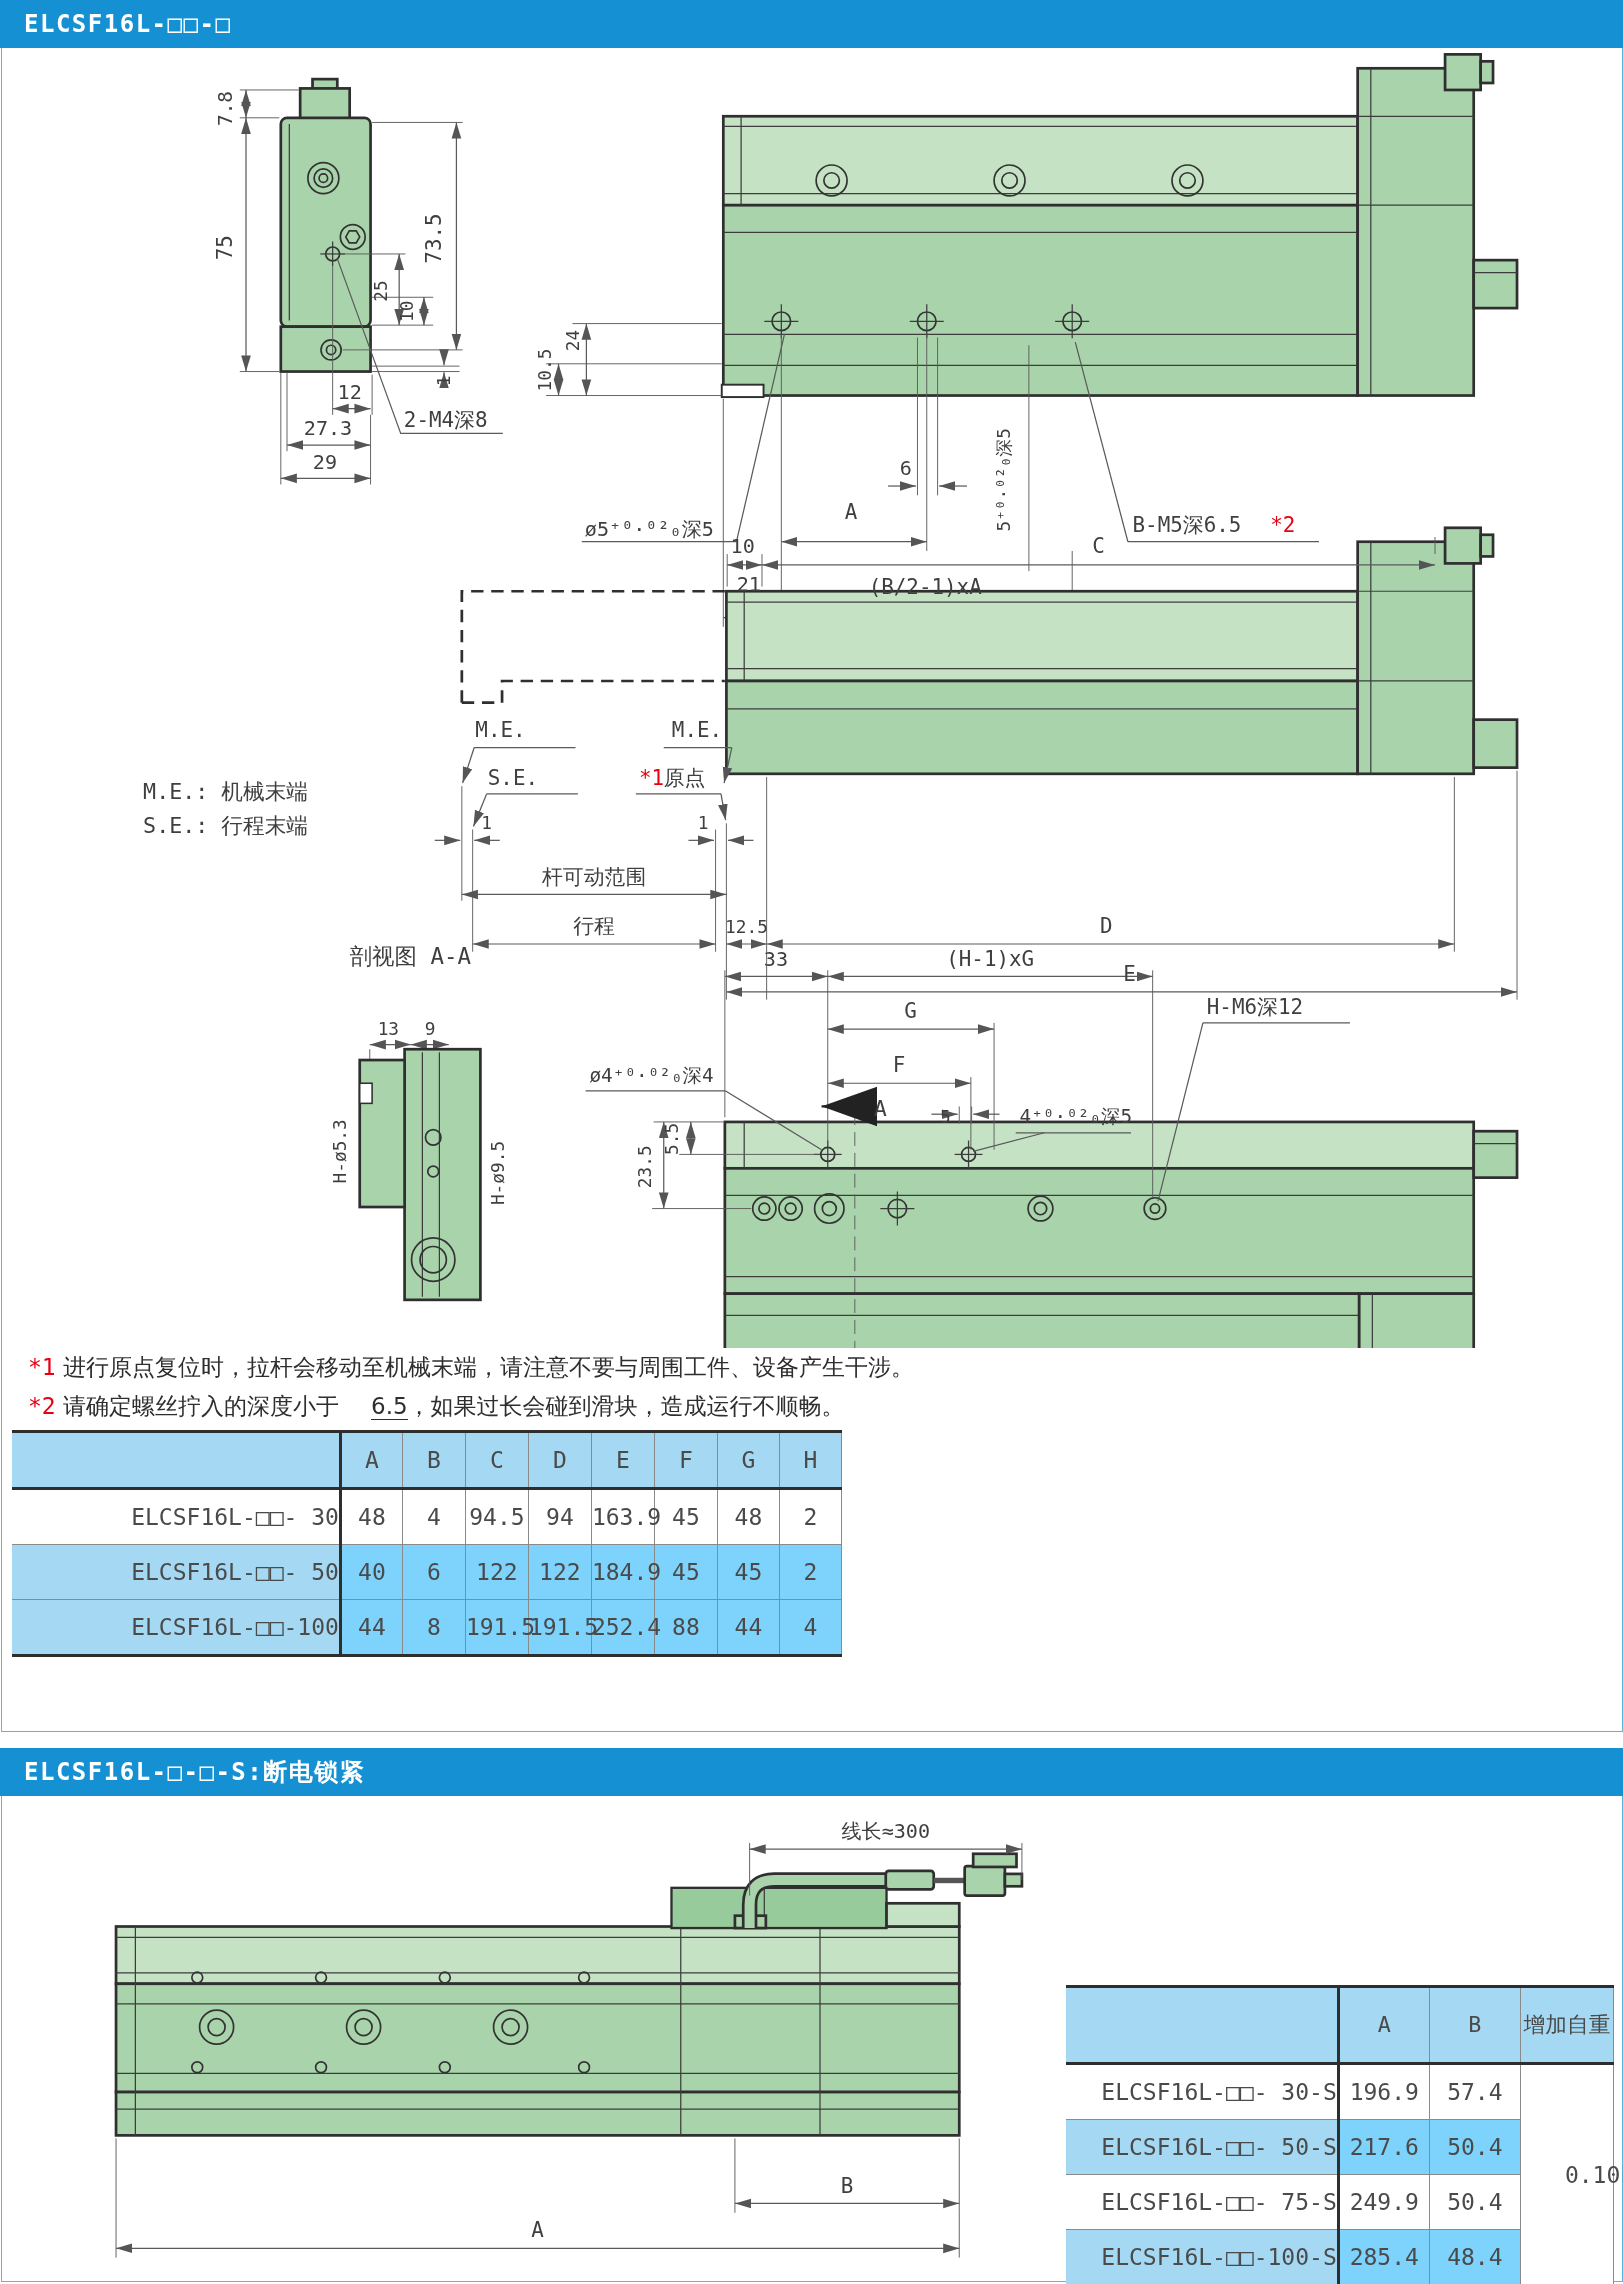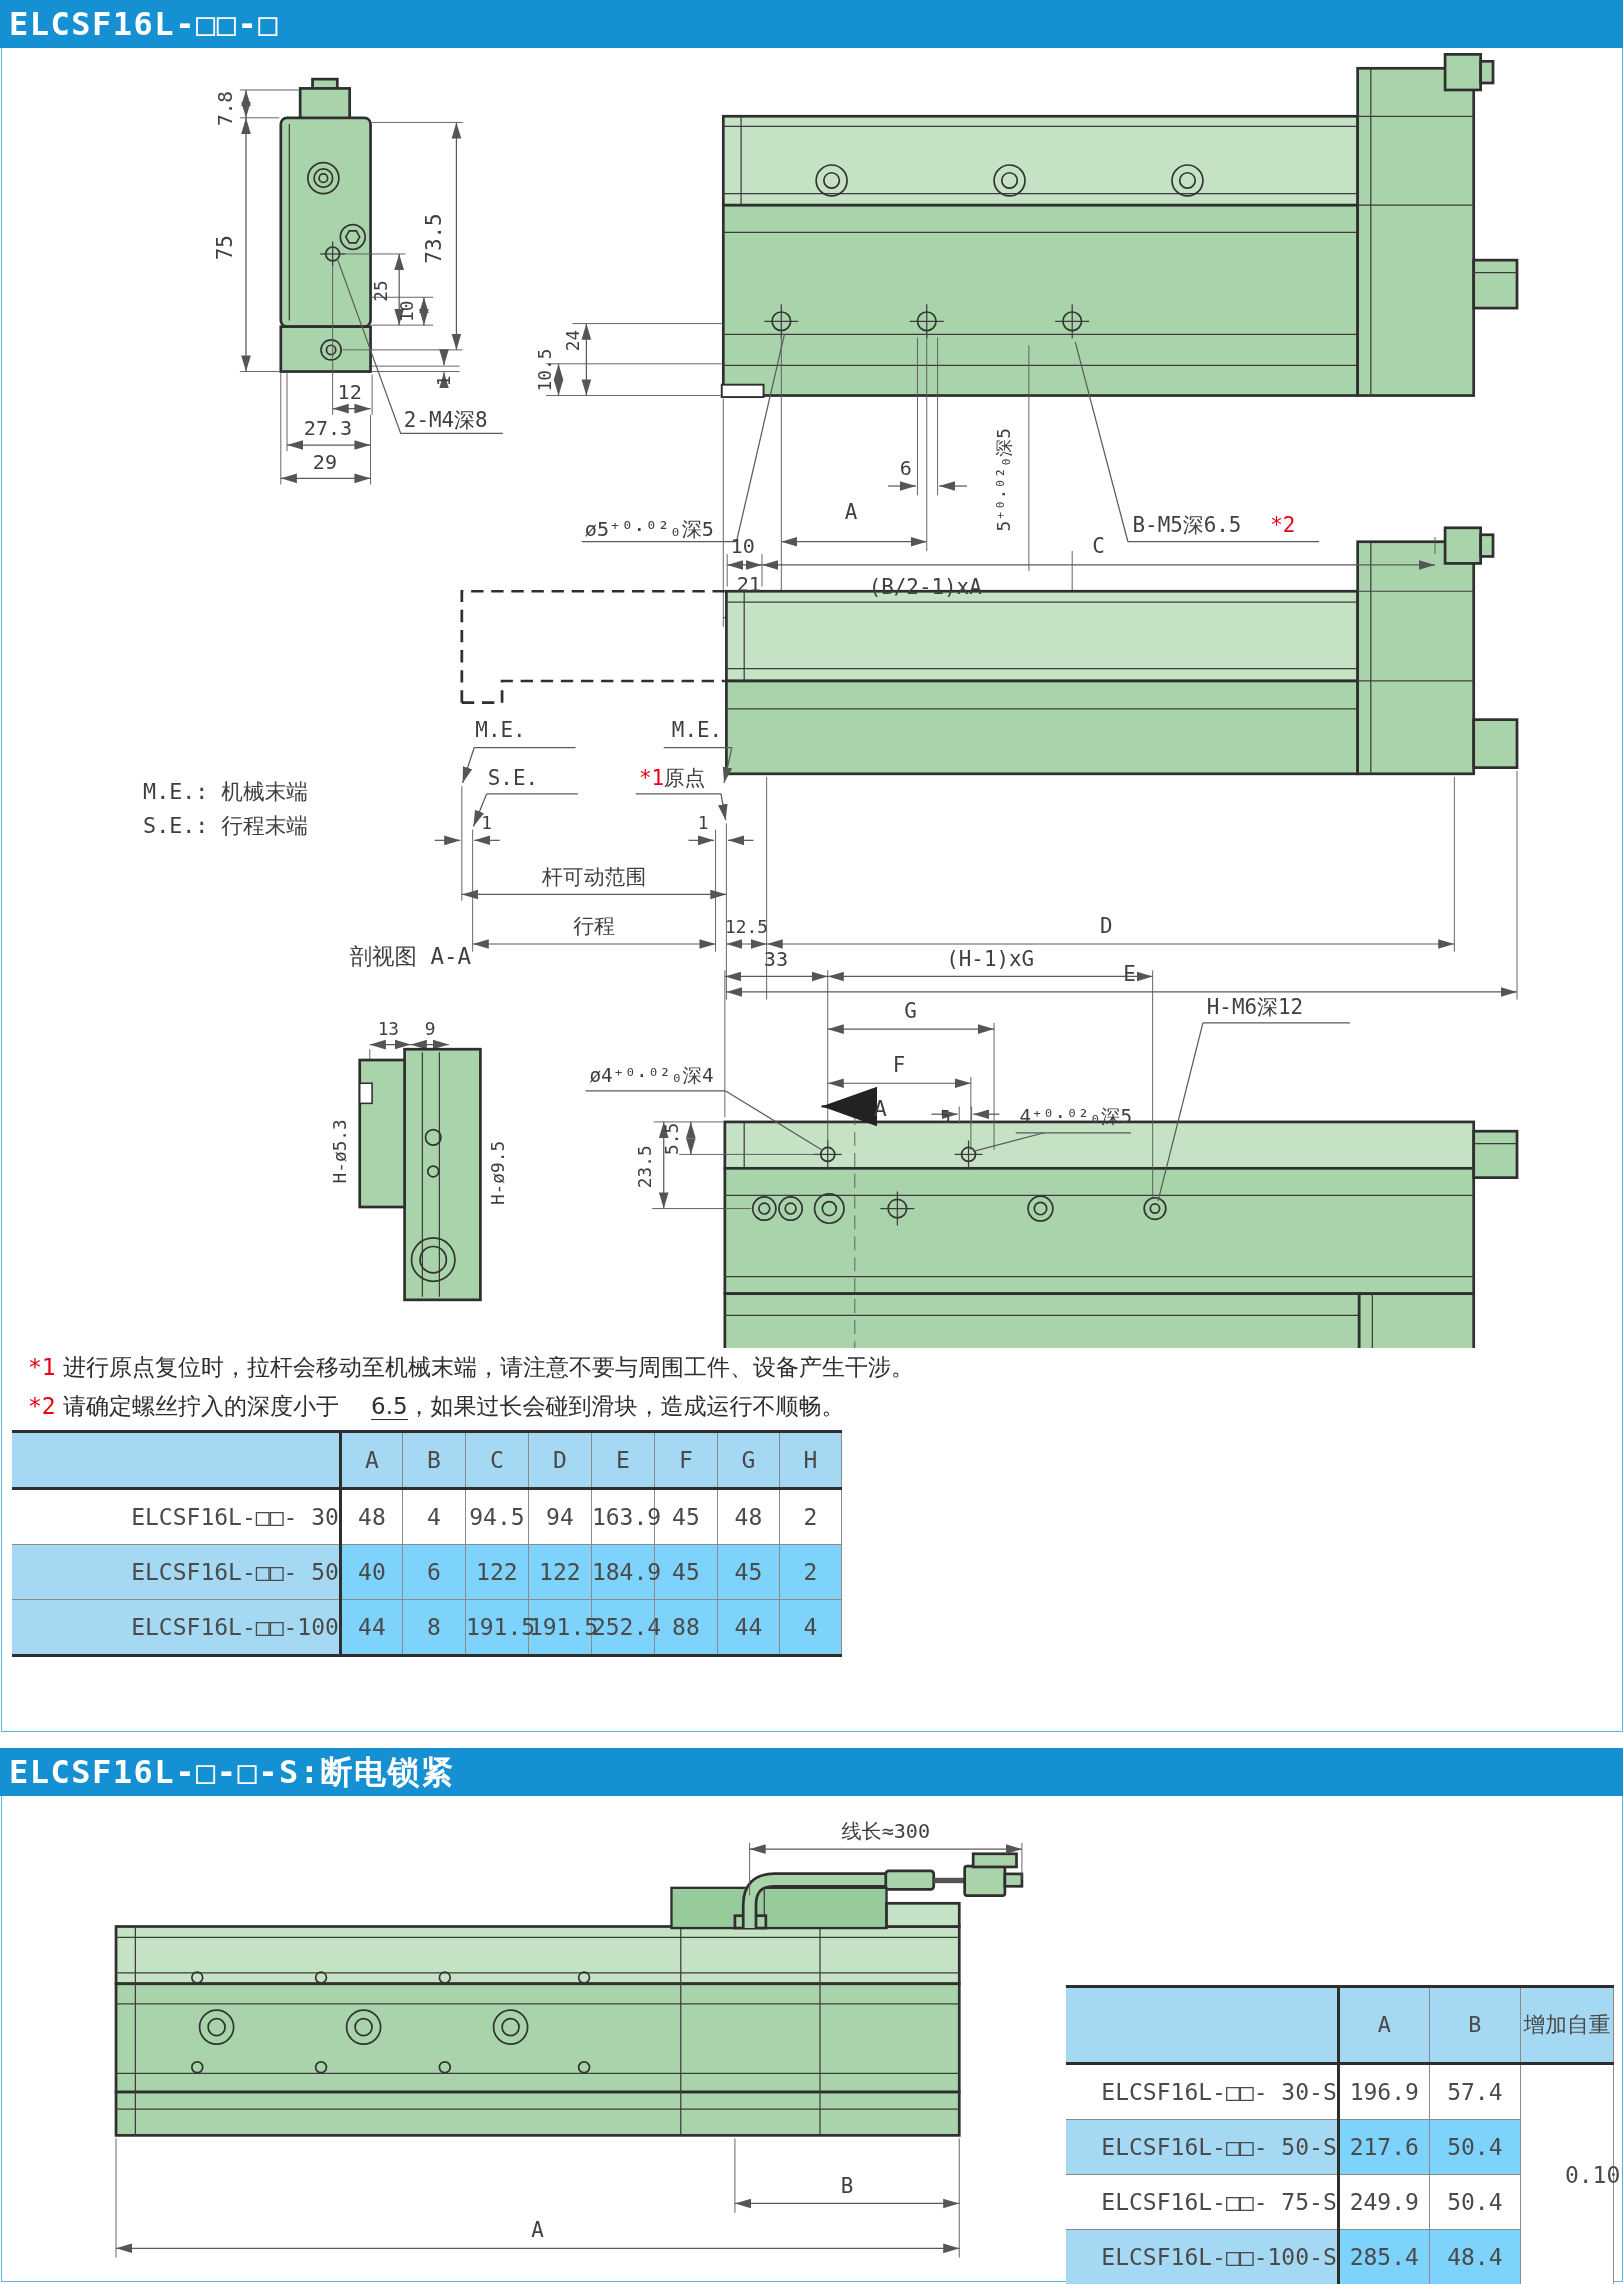--- a/index.html
+++ b/index.html
@@ -1,20 +1,20 @@
 <!DOCTYPE html>
 <html style="font-size:12.4px"><head>
 <meta charset="utf-8">
 <style>
   html,body{margin:0;padding:0;background:#fff;}
   #page{position:relative;width:1623px;height:2284px;background:#fff;overflow:hidden;
         font-family:"DejaVu Sans","Liberation Sans",sans-serif;}
   .hbar{position:absolute;left:0;width:1623px;height:48px;background:#1591d3;}
-  .hbar .t{position:absolute;left:9px;top:0;line-height:48px;color:#fff;
-           font-family:"DejaVu Sans Mono",monospace;font-weight:bold;font-size:32px;letter-spacing:1.5px;}
+  .hbar .t{position:absolute;left:24px;top:0;line-height:48px;color:#fff;
+           font-family:"DejaVu Sans Mono",monospace;font-weight:bold;font-size:24px;letter-spacing:1.5px;}
   .frame{position:absolute;left:0.8px;width:1620px;border:1.5px solid #5ab5e0;border-top:none;}
   svg{position:absolute;left:0;}
   svg text{font-family:"DejaVu Sans Mono",monospace;}
   .g1{fill:#a9d4ab;stroke:#2f2f2f;stroke-width:3.5;}
   .g2{fill:#c6e2c5;stroke:#2f2f2f;stroke-width:3.5;}
   .g3{fill:#97cb9c;stroke:#2f2f2f;stroke-width:3;}
   .c2{fill:none;stroke:#333;stroke-width:2.2;}
   .ln{fill:none;stroke:#3c3c3c;stroke-width:1.6;}
   .dim{fill:none;stroke:#5a5a5a;stroke-width:1.6;}
   .ext{fill:none;stroke:#5a5a5a;stroke-width:1.2;}

